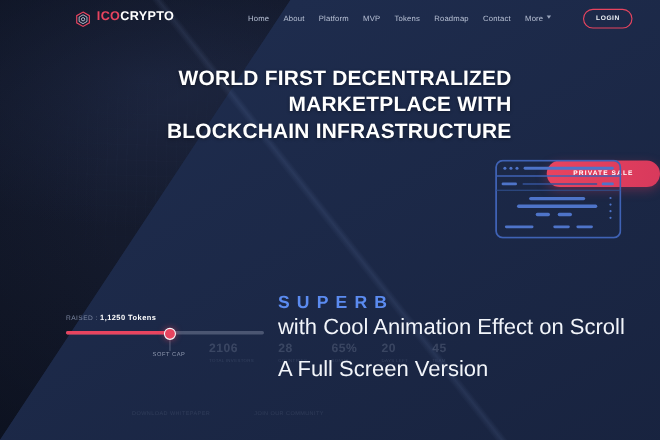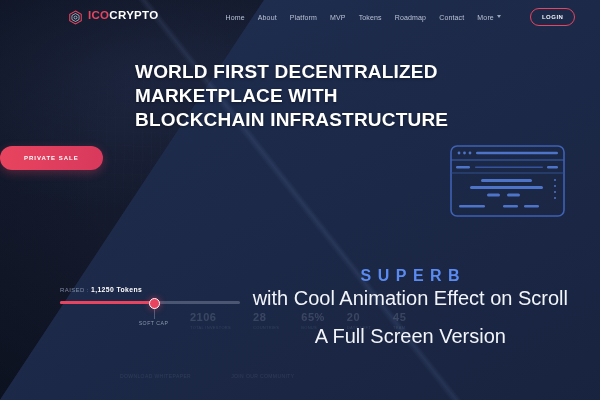--- a/index.html
+++ b/index.html
@@ -130,21 +130,21 @@
     line-height: 1;
     white-space: nowrap;
   }
 
   
   .hero {
     position: absolute;
     left: 0; top: 60px;
     width: 600px;
     z-index: 4;
-    text-align: left;
+    text-align: right;
   }
   .hero-title {
     margin: 0 auto;
     width: 330px;
     color: #ffffff;
     font-size: 19px;
     font-weight: bold;
     line-height: 1.27;
     letter-spacing: .2px;
     text-shadow: 0 1px 3px rgba(0,0,0,.4);
@@ -282,21 +282,21 @@
     letter-spacing: .4px;
     white-space: nowrap;
   }
 
   
   .promo {
     position: absolute;
     right: 32px;
     top: 268px;
     z-index: 8;
-    text-align: center;
+    text-align: left;
   }
   .promo-kicker {
     color: #5b8bf0;
     font-size: 16px;
     font-weight: bold;
     letter-spacing: 6.5px;
     line-height: 1;
     margin-right: -6px;
   }
   .promo-line {

